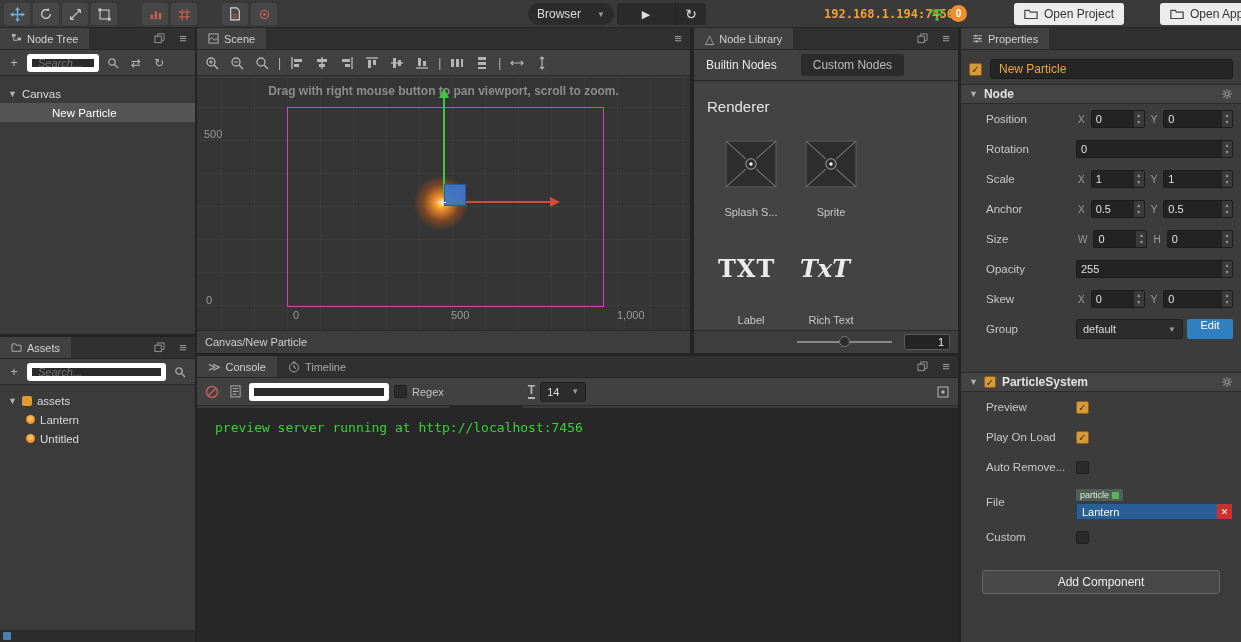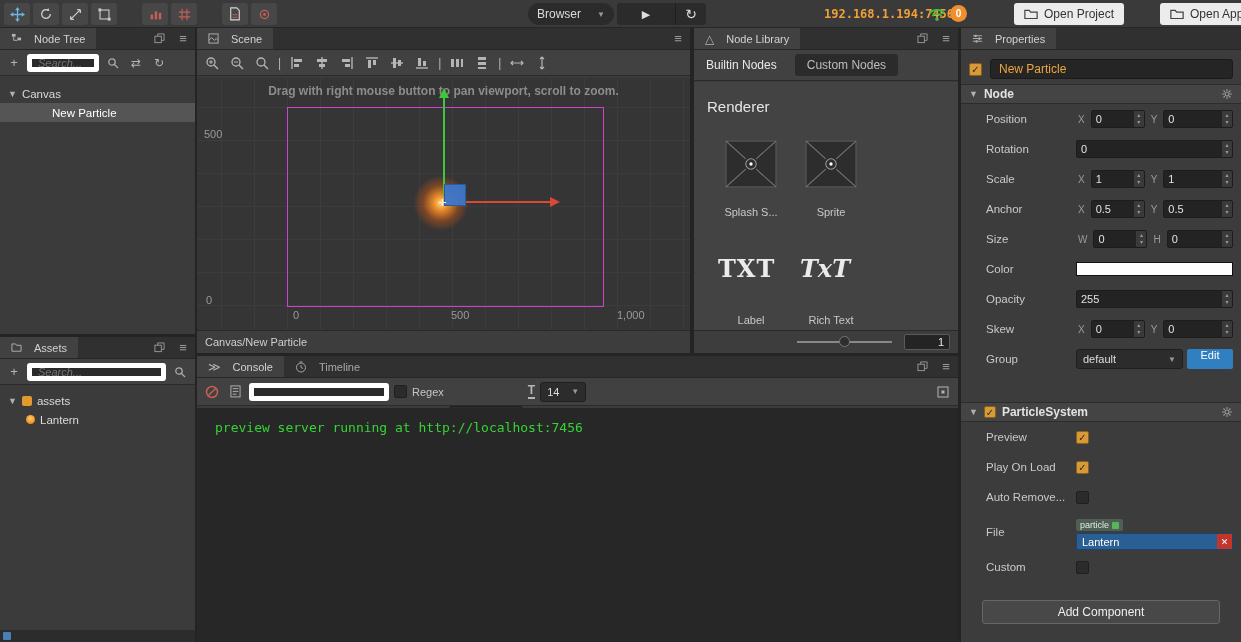--- a/index.html
+++ b/index.html
@@ -21,21 +21,21 @@
   #ip { position:absolute; left:824px; top:7px; font-family:"DejaVu Sans Mono",monospace; font-size:12px; font-weight:bold; color:#f2a037; }
   #wifi { position:absolute; left:928px; top:7px; }
   #badge { position:absolute; left:950px; top:5px; width:17px; height:17px; border-radius:50%; background:#ef8f2e; color:#fff; font-size:10px; font-weight:bold; display:flex; align-items:center; justify-content:center; }
   .openbtn { position:absolute; top:3px; height:22px; background:#ececec; color:#333; border-radius:3px; display:flex; align-items:center; gap:6px; padding:0 10px; font-size:12px; white-space:nowrap; }
   #open-project { left:1014px; }
   #open-app { left:1160px; }
 
   
   .panel { position:absolute; background:#3b3b3b; overflow:hidden; }
   .tabbar { height:22px; background:#303030; border-bottom:1px solid #262626; display:flex; align-items:stretch; }
-  .tab { display:flex; align-items:center; gap:12px; padding:0 11px; font-size:11px; color:#d2d2d2; background:#414141; }
+  .tab { display:flex; align-items:center; gap:5px; padding:0 11px; font-size:11px; color:#d2d2d2; background:#414141; }
   .tab.inactive { background:transparent; color:#a8a8a8; }
   .spacer { flex:1; }
   .hicon { width:24px; display:flex; align-items:center; justify-content:center; color:#9a9a9a; font-size:13px; }
   .ptool { height:26px; background:#414141; border-bottom:1px solid #2b2b2b; display:flex; align-items:center; padding:0 6px; gap:5px; }
   .plus { width:16px; text-align:center; color:#b5b5b5; font-size:13px; }
   .search { height:18px; background:#2a2a2a; border:5px solid #ffffff; border-radius:3px; color:#8f8f8f; font-style:italic; font-size:11px; padding:0 6px; min-width:0; outline:none; }
   .iico { display:flex; align-items:center; justify-content:center; width:18px; color:#b5b5b5; }
   .glyph { color:#b5b5b5; font-size:12px; }
 
   
@@ -62,21 +62,21 @@
   .rlabel { position:absolute; font-size:11px; color:#9a9a9a; }
   #glow { position:absolute; left:216px; top:97px; width:56px; height:56px; border-radius:50%;
     background:radial-gradient(circle, rgba(255,222,130,1) 0%, rgba(255,150,40,0.9) 18%, rgba(230,95,15,0.4) 45%, rgba(0,0,0,0) 70%); }
   #gizmo-square { position:absolute; left:247px; top:106px; width:22px; height:22px; background:rgba(62,118,200,0.95); border:1px solid #2c5a9e; }
   #arrow-up, #arrow-right { position:absolute; }
   #gizmo-center { position:absolute; left:241px; top:119px; color:#f4f4f4; font-size:10px; }
   #scene-footer, #lib-footer { position:absolute; left:0; bottom:0; width:100%; height:23px; background:#3d3d3d; border-top:1px solid #2a2a2a; display:flex; align-items:center; padding:0 8px; font-size:11px; color:#cfcfcf; }
 
   
   #node-library { left:694px; top:28px; width:264px; height:325px; }
-  #lib-tabs { height:31px; background:#414141; border-bottom:1px solid #2b2b2b; display:flex; align-items:center; padding:0 12px; gap:18px; }
+  #lib-tabs { height:31px; background:#414141; border-bottom:1px solid #2b2b2b; display:flex; align-items:center; padding:0 12px; gap:24px; }
   #lib-tabs .libtab { font-size:12px; color:#e8e8e8; }
   #lib-tabs .libtab.dark { background:#2b2b2b; border-radius:3px; padding:4px 12px; color:#bdbdbd; }
   #lib-content { position:absolute; left:0; top:54px; right:0; bottom:23px; background:#434343; }
   #lib-section { position:absolute; left:13px; top:16px; font-size:15px; color:#e5e5e5; }
   .lib-item-ico { position:absolute; width:52px; height:48px; }
   .lib-label { position:absolute; font-size:11px; color:#c9c9c9; text-align:center; width:70px; }
   .txt-glyph { position:absolute; font-family:"DejaVu Serif","Liberation Serif",serif; font-weight:bold; font-size:24px; color:#ebebeb; letter-spacing:1px; }
   .txt-glyph.it { font-style:italic; letter-spacing:0; }
   #lib-footer { justify-content:flex-end; gap:10px; }
   #zoom-slider { width:95px; height:2px; background:#888; position:relative; margin-right:2px; }
@@ -288,20 +288,24 @@
     <div style="padding-top:6px;">
       <div class="trow" style="padding-left:8px;">
         <span class="arr">▼</span>
         <span class="a-ico"></span>
         <span>assets</span>
       </div>
       <div class="trow" style="padding-left:26px;">
         <span class="p-ico"></span>
         <span>Lantern</span>
       </div>
+      <div class="trow" style="padding-left:26px;">
+        <span class="p-ico"></span>
+        <span>Untitled</span>
+      </div>
     </div>
     <div class="dock-strip">
         <span class="mini"></span>
       </div>
   </div>
 
   <div id="scene" class="panel">
     <div class="tabbar">
       <div class="tab">
         <svg width="11" viewBox="0 0 12 12">
@@ -671,26 +675,20 @@
           <span class="numfield grow">
               <input value="0" style="">
               <span class="spin">
                 <i>▴</i>
                 <i>▾</i>
               </span>
             </span>
         </div>
       </div>
 
-      <div class="prow">
-        <span class="plabel">Color</span>
-        <div class="pctrl">
-            <div id="color-swatch"></div>
-          </div>
-      </div>
 
       <div class="prow">
         <span class="plabel">Opacity</span>
         <div class="pctrl">
           <span class="numfield grow">
               <input value="255" style="">
               <span class="spin">
                 <i>▴</i>
                 <i>▾</i>
               </span>

